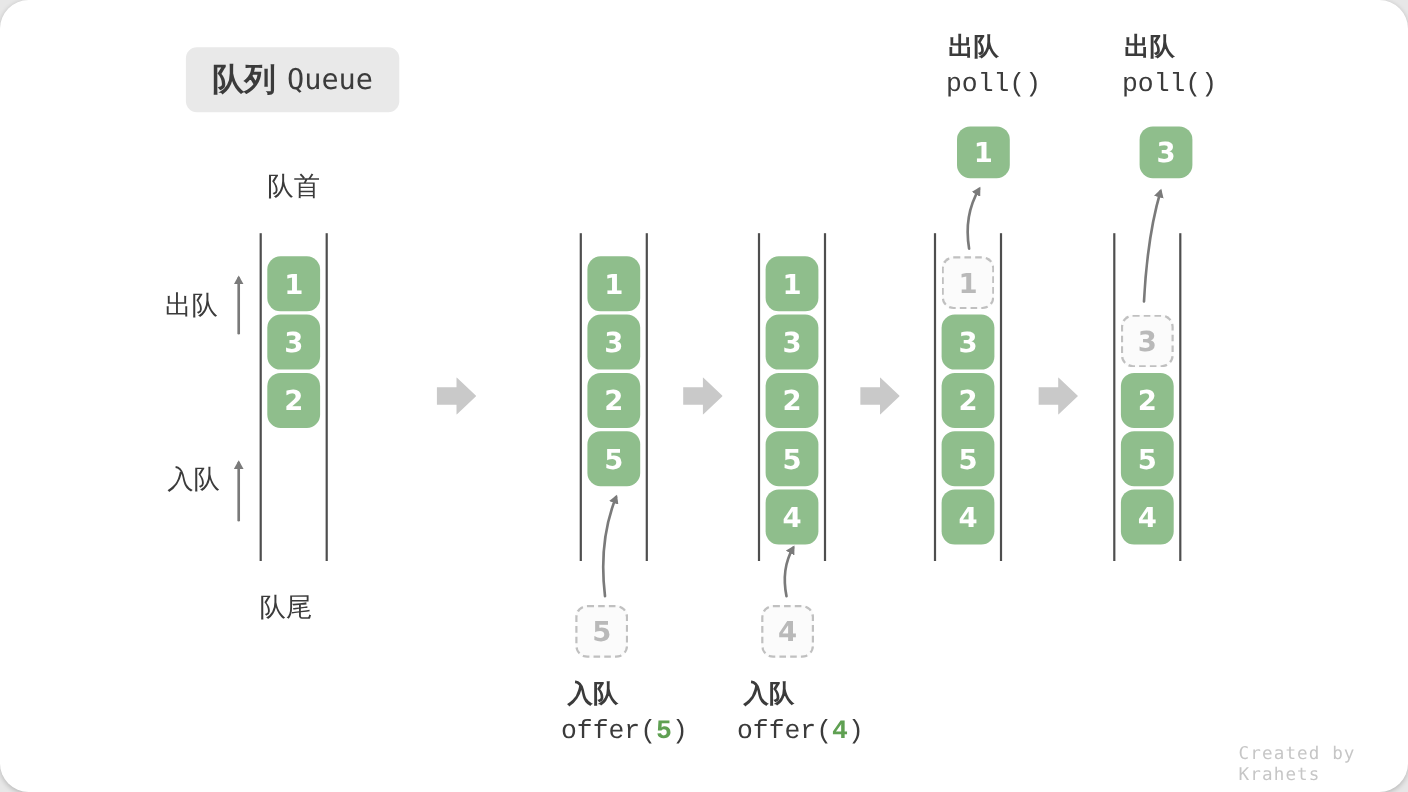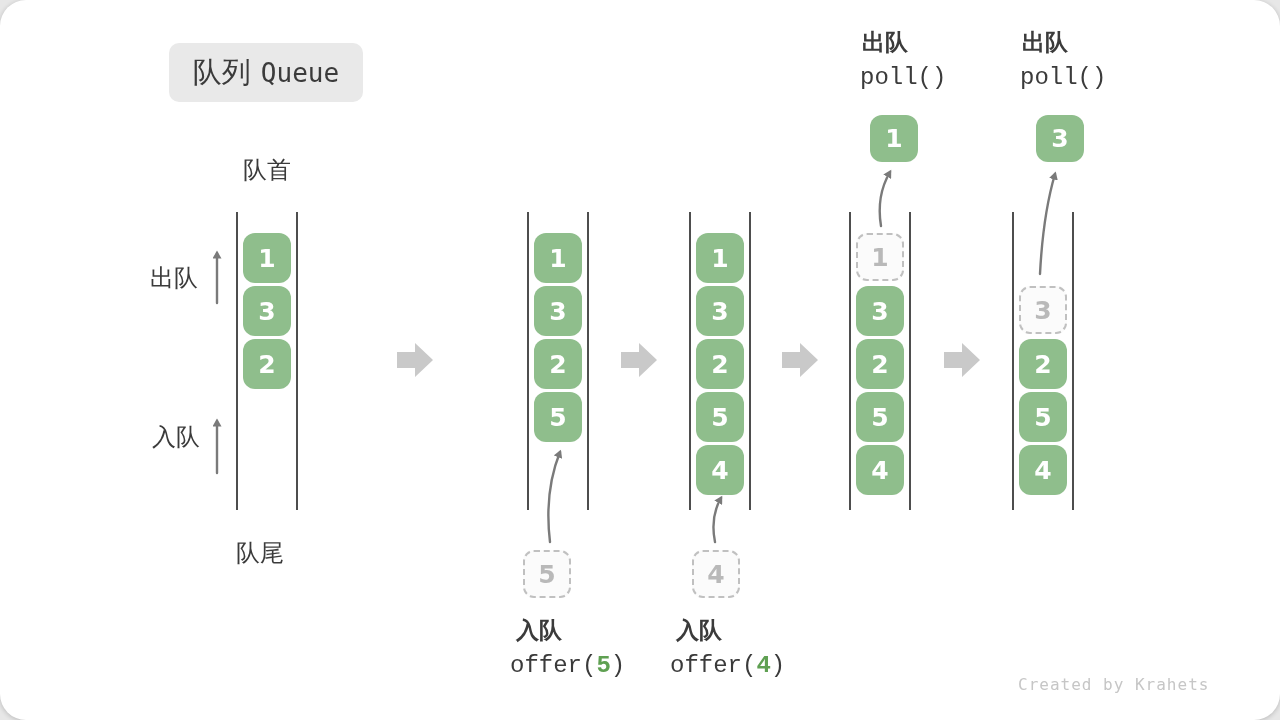--- a/index.html
+++ b/index.html
@@ -3,21 +3,21 @@
 <meta charset="utf-8">
 <style>
   html,body{margin:0;padding:0;width:1280px;height:720px;background:#e7e7e7;overflow:hidden;
     font-family:"Liberation Sans","DejaVu Sans",sans-serif;}
   .canvas{position:relative;width:1280px;height:720px;background:#ffffff;border-radius:26px;
     box-shadow:0 1px 5px rgba(0,0,0,.2);overflow:hidden;}
 
   
   .badge{position:absolute;left:169px;top:43px;width:194px;height:59px;border-radius:10px;
     background:var(--badge-bg,#e9e9e9);display:flex;align-items:center;justify-content:center;gap:10px;}
-  .badge-zh{font-size:29px;font-weight:400;color:var(--text-dark,#3b3b3b);}
+  .badge-zh{font-size:29px;font-weight:700;color:var(--text-dark,#3b3b3b);}
   .badge-en{font-size:26px;font-family:"DejaVu Sans Mono","Liberation Mono",monospace;color:var(--text-dark,#3b3b3b);}
 
   
   .lbl{position:absolute;font-weight:400;font-size:24px;color:var(--text-dark,#3b3b3b);line-height:1;}
   .lbl-front{left:236px;top:158px;width:62px;text-align:center;}
   .lbl-rear{left:236px;top:541px;width:62px;text-align:left;}
   .lbl-deq{left:150px;top:266px;}
   .lbl-enq{left:152px;top:425px;}
 
   
@@ -38,21 +38,21 @@
   .op-code{margin-top:12px;font-size:24px;line-height:1;color:var(--text-dark,#3b3b3b);
     font-family:Liberation Mono, monospace;}
   .green-num{color:var(--code-green,#5fa052);font-weight:700;}
 
   
   .step-arrow{position:absolute;top:343px;}
 
   
   .arrows{position:absolute;left:0;top:0;pointer-events:none;}
 
-  .watermark{position:absolute;left:1018px;top:675px;font-size:16px;color:#c6c6c6;
+  .watermark{position:absolute;left:1126px;top:675px;font-size:16px;color:#c6c6c6;
     font-family:"DejaVu Sans Mono","Liberation Mono",monospace;letter-spacing:1px;}
 </style>
 </head>
 <body>
 
 <div class="canvas">
 
   <div class="badge">
     <span class="badge-zh">队列</span>
     <span class="badge-en">Queue</span>

